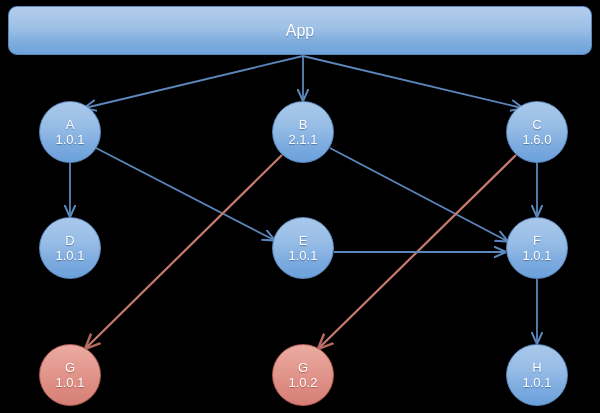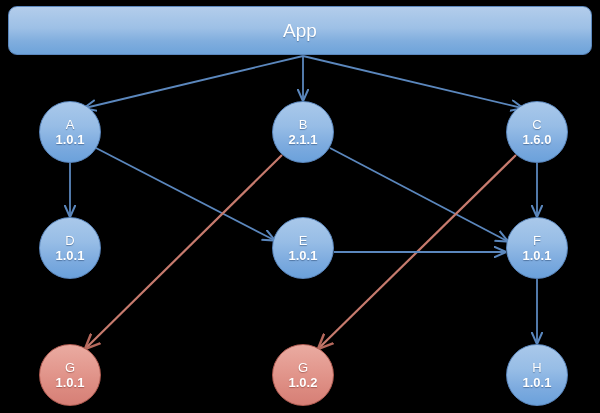--- a/index.html
+++ b/index.html
@@ -29,21 +29,21 @@
     width: 584px;
     height: 49px;
     box-sizing: border-box;
     border-radius: 9px;
     border: 1px solid #5b87bd;
     background: linear-gradient(to bottom, #b3cdeb 0%, #9dc0e6 45%, #81aede 72%, #6ea3da 100%);
     display: flex;
     align-items: center;
     justify-content: center;
     color: #ffffff;
-    font-size: 19px;
+    font-size: 16px;
     line-height: 1;
     text-shadow: 0 1px 1px rgba(40,70,110,0.45);
   }
   .node {
     position: absolute;
     width: 62px;
     height: 62px;
     margin-left: -31px;
     margin-top: -31px;
     box-sizing: border-box;
@@ -61,21 +61,21 @@
     border: 1px solid #5b87bd;
     background: linear-gradient(to bottom, #a9c8ea 0%, #97bde6 40%, #7dabdf 72%, #6ba1db 100%);
     text-shadow: 0 1px 1px rgba(35,65,105,0.5);
   }
   .node.red {
     border: 1px solid #b05c52;
     background: linear-gradient(to bottom, #eaaba1 0%, #e3998f 40%, #dc8a80 72%, #d67f76 100%);
     text-shadow: 0 1px 1px rgba(120,50,45,0.5);
   }
   .node .nm { font-weight: normal; }
-  .node .ver { font-weight: bold; }
+  .node .ver { font-weight: normal; }
 </style>
 </head>
 <body>
 
 <div id="canvas">
 
   <svg id="edge-layer" viewBox="0 0 600 413" width="600" height="413" xmlns="http://www.w3.org/2000/svg">
     <defs>
       <marker id="arrow-blue" viewBox="0 0 10 10" refX="9" refY="5" markerWidth="7" markerHeight="7" orient="auto-start-reverse">
         <path d="M 0 0.6 L 10 5 L 0 9.4" fill="none" stroke="#5b87bd" stroke-width="1.6"></path>

